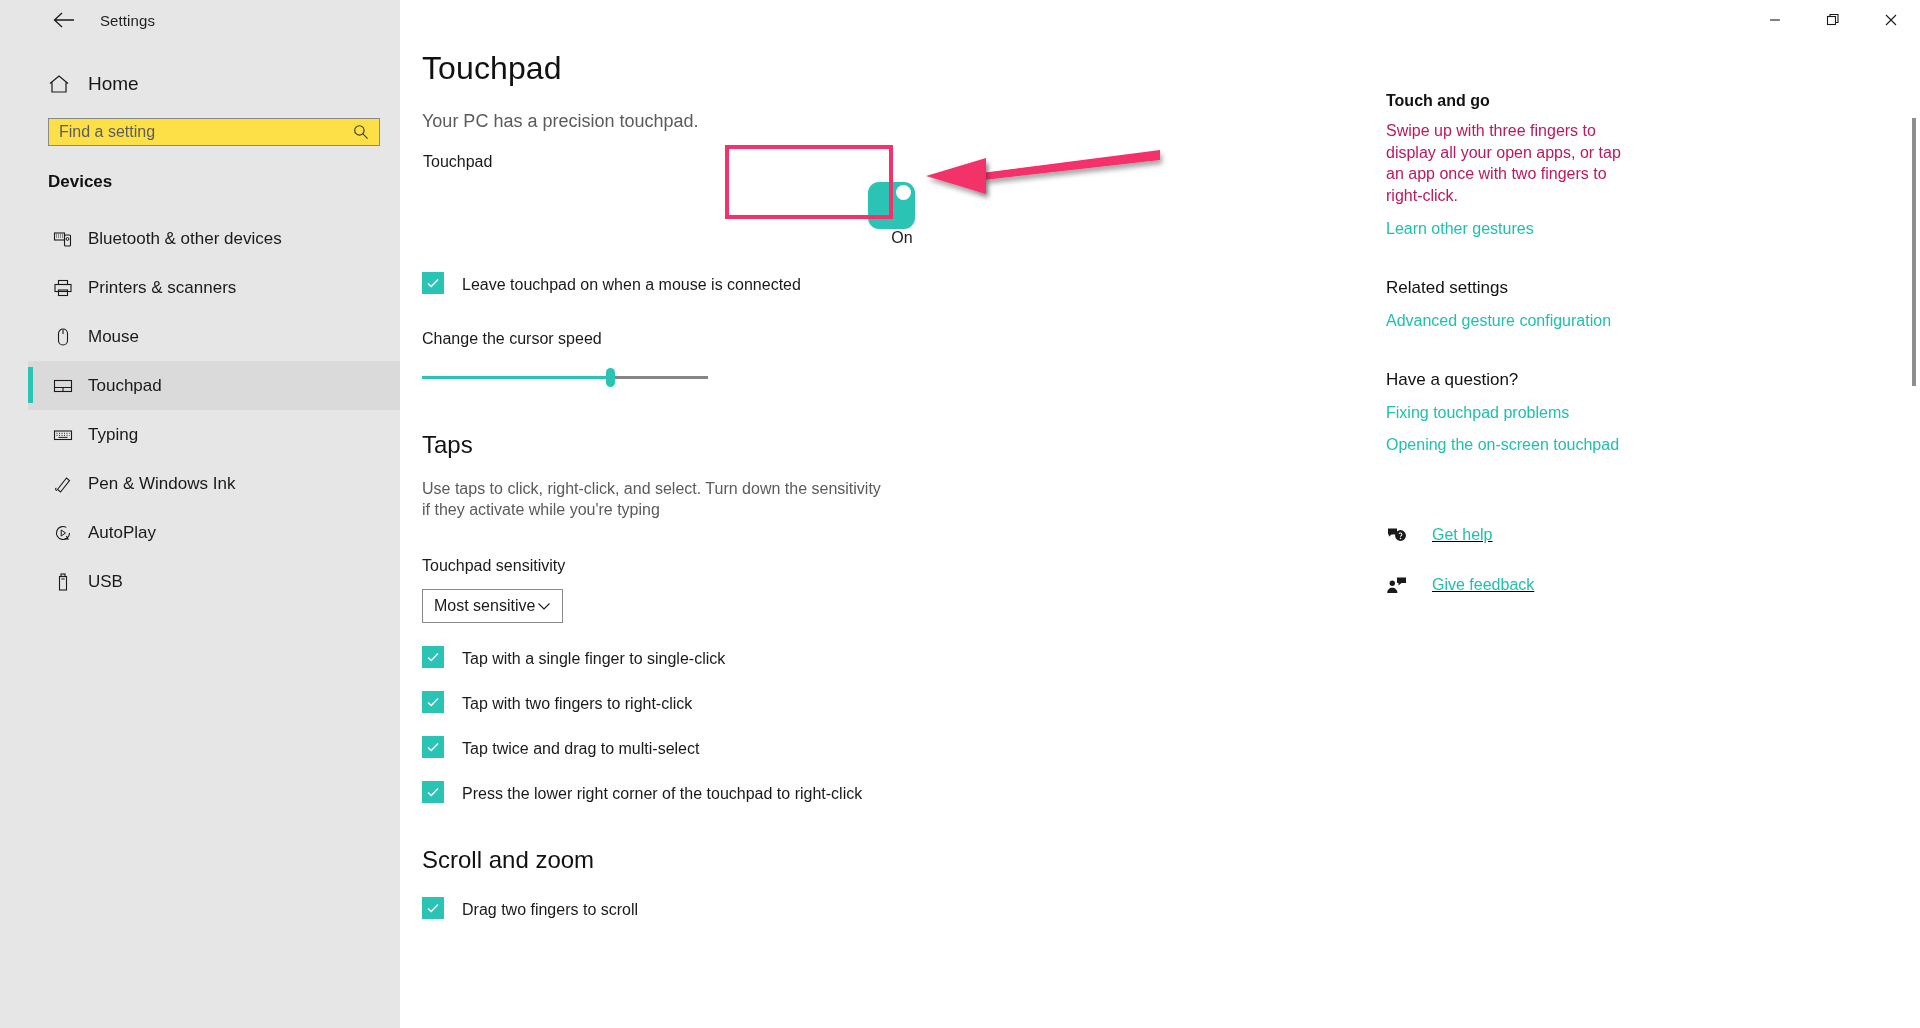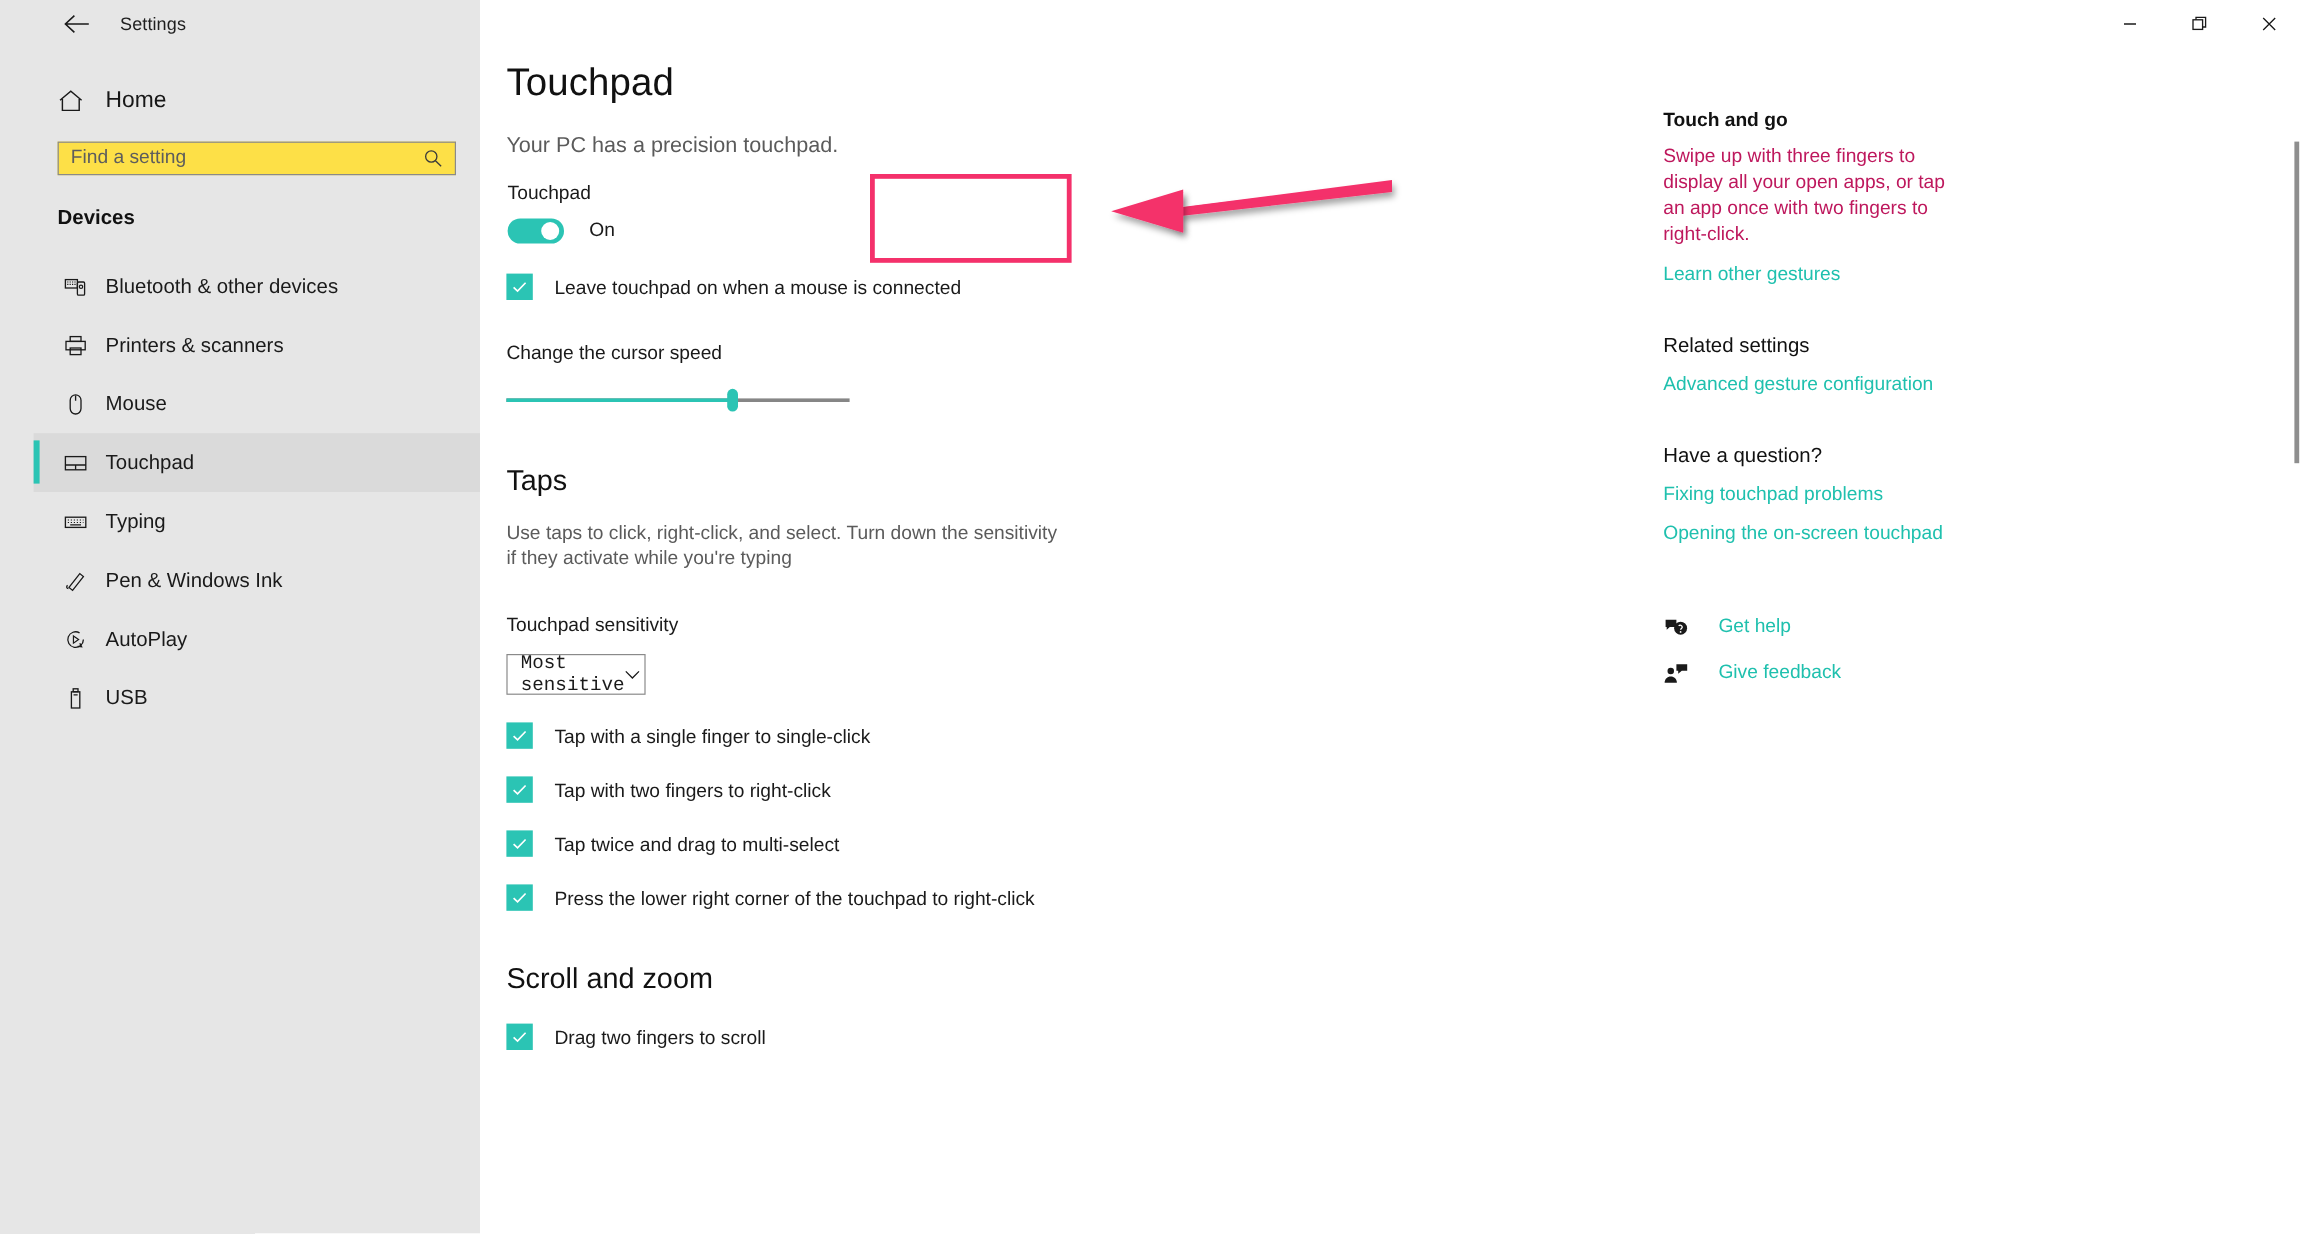--- a/index.html
+++ b/index.html
@@ -163,21 +163,21 @@
   }
   .anno-arrow {
     position: absolute;
     left: 498px; top: 146px;
     width: 270px; height: 60px;
     z-index: 29;
   }
 
   .toggle-group { margin-top: 21px; padding-left: 1px; }
   .toggle-label { font-size: 16px; color: #1a1a1a; }
-  .toggle-row { display: flex; align-items: center; margin-top: 11px; }
+  .toggle-row { display: flex; align-items: center; margin-top: 11px; flex-direction: column; }
   .switch {
     width: 47px; height: 21px;
     border-radius: 11px;
     background: #2bc4b4;
     position: relative;
     flex: 0 0 47px;
   }
   .switch .knob {
     position: absolute;
     width: 15px; height: 15px;
@@ -220,26 +220,25 @@
   .group-head {
     font-size: 24px; color: #111; margin-top: 43px; font-weight: normal;
   }
   .group-desc {
     font-size: 16px; color: #5b5b5b; margin-top: 19px; line-height: 1.33;
     max-width: 470px;
   }
 
   .select-box {
     margin-top: 14px;
-    width: 116px; height: 34px;
+    width: 141px; height: 34px;
     border: 1.6px solid #8a8a8a;
     background: #ffffff;
     display: flex; align-items: center; justify-content: space-between;
     padding: 0 11px 0 11px;
-    font-family: Liberation Mono, monospace;
   }
   .select-box .sv { font-size: 16px; color: #1a1a1a; }
   .select-box .chev { display: flex; color: #1a1a1a; }
 
   .chk-list { margin-top: 11px; }
   .chk-list .chk-row { margin-top: 23px; }
 
   
   .aside-head {
     font-size: 16px; font-weight: bold; color: #111;
@@ -247,21 +246,21 @@
   .aside-head.plain { font-weight: normal; font-size: 17px; }
   .aside-text {
     font-size: 16px; color: #be185d; margin-top: 10px; line-height: 1.35;
     max-width: 240px;
   }
   .aside-link {
     display: block;
     font-size: 16px; color: #1fc0ae; margin-top: 14px; text-decoration: none;
   }
   .aside-gap { height: 40px; }
-  .help-row { display: flex; align-items: flex-start; margin-top: 20px; }
+  .help-row { display: flex; align-items: flex-start; margin-top: 32px; text-decoration: underline; }
   .help-row .hico { width: 30px; display:flex; align-items:center; color:#1a1a1a; }
   .help-row .hlbl { font-size: 16px; color: #1fc0ae; margin-left: 16px; }
 
   .scrollbar {
     position: absolute;
     right: 4px; top: 118px;
     width: 4px; height: 268px;
     background: #8e8e8e;
   }
 </style>

